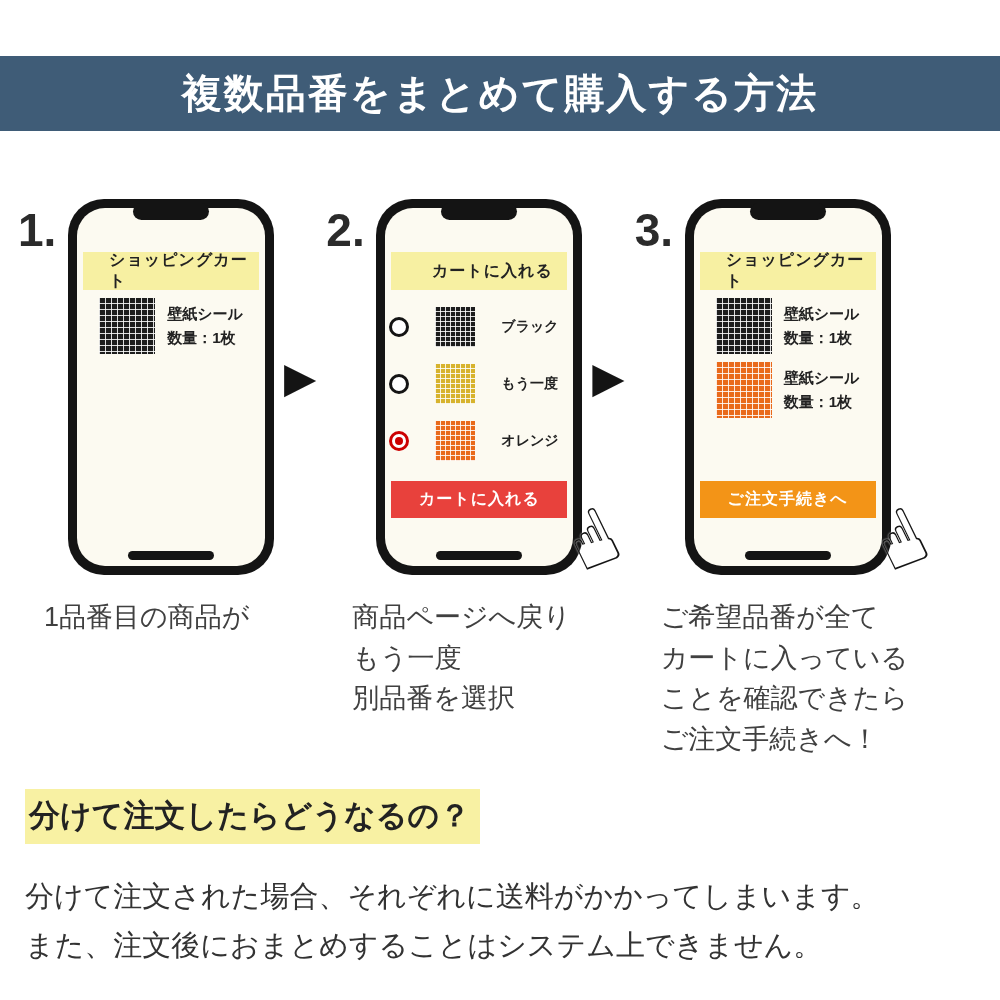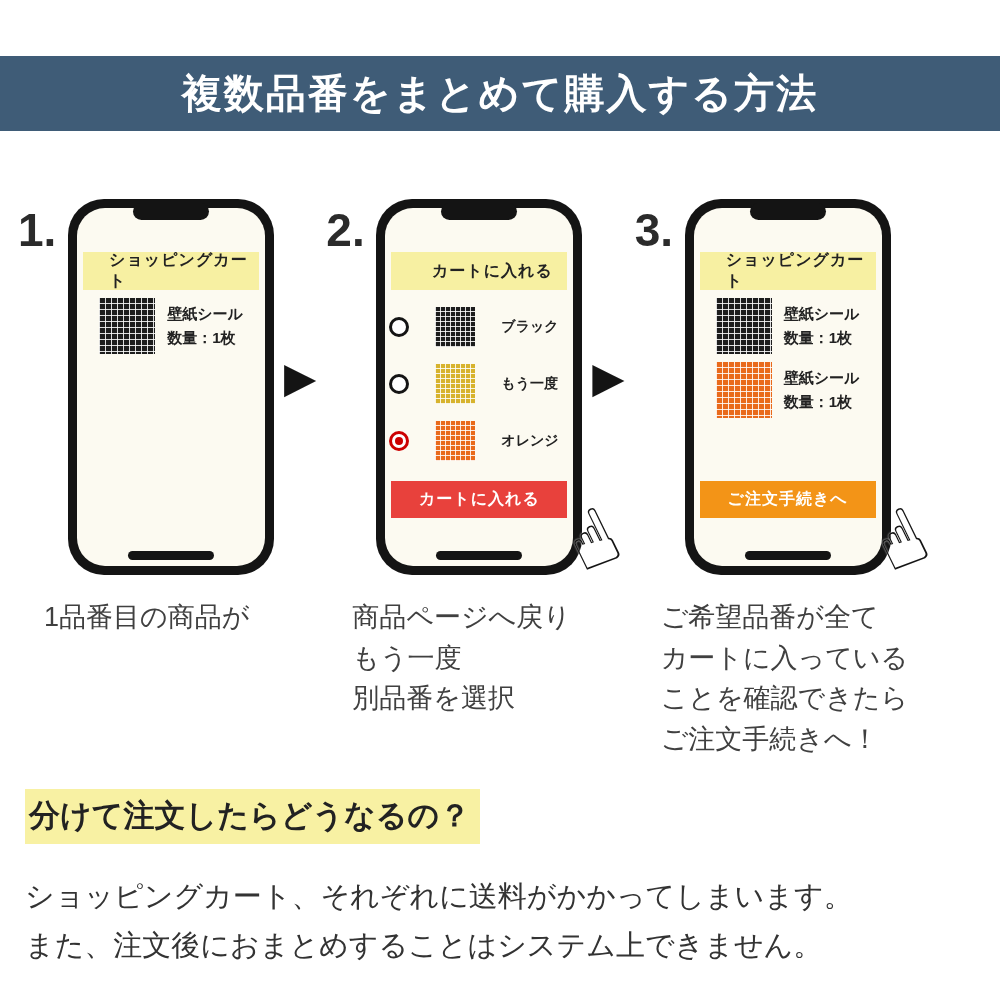--- a/index.html
+++ b/index.html
@@ -199,18 +199,18 @@
         <div>ことを確認できたら</div>
         <div>ご注文手続きへ！</div>
       </div>
     </div>
 
   </div>
 
   <div class="footer">
     <span class="highlight">分けて注文したらどうなるの？</span>
     <div class="body-text">
-      <div>ショッピングカート、それぞれに送料がかかってしまいます。</div>
+      <div>分けて注文された場合、それぞれに送料がかかってしまいます。</div>
       <div>また、注文後におまとめすることはシステム上できません。</div>
     </div>
   </div>
 
 </div>
 
 </body></html>

